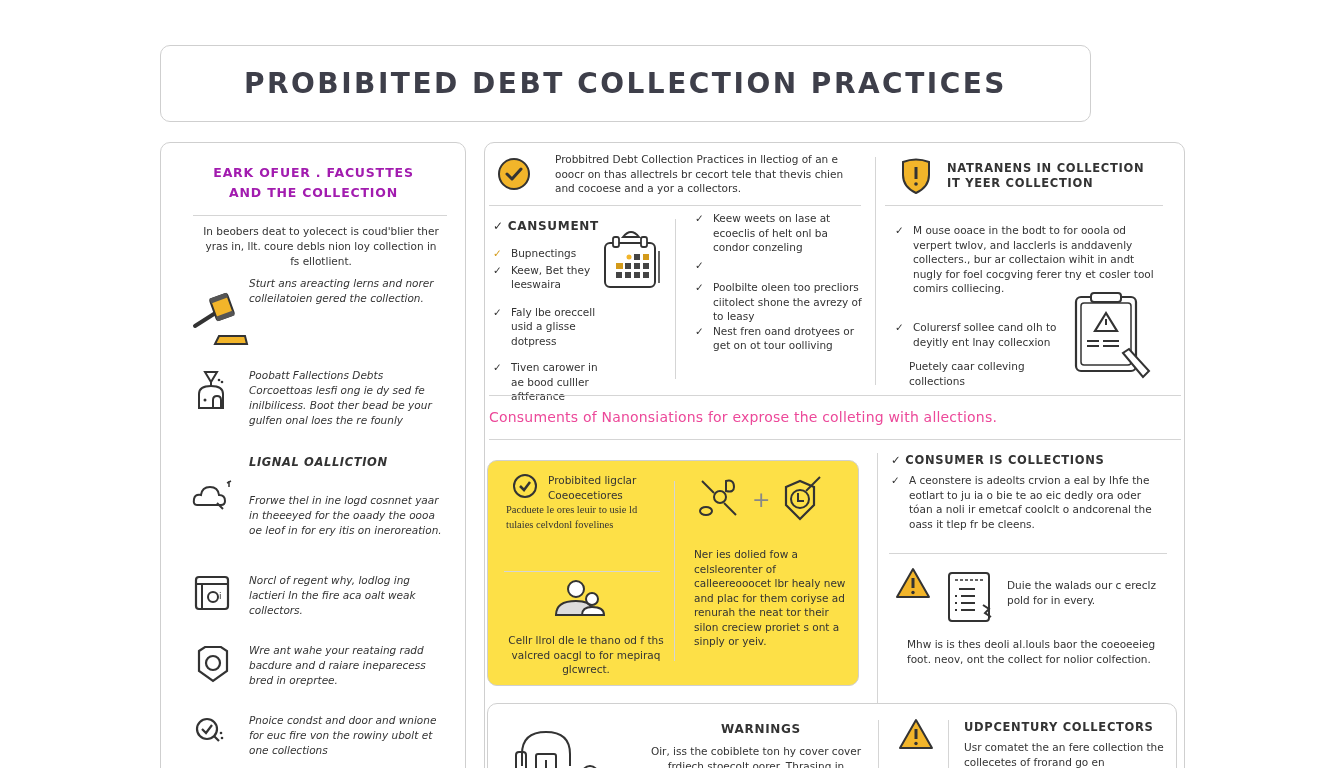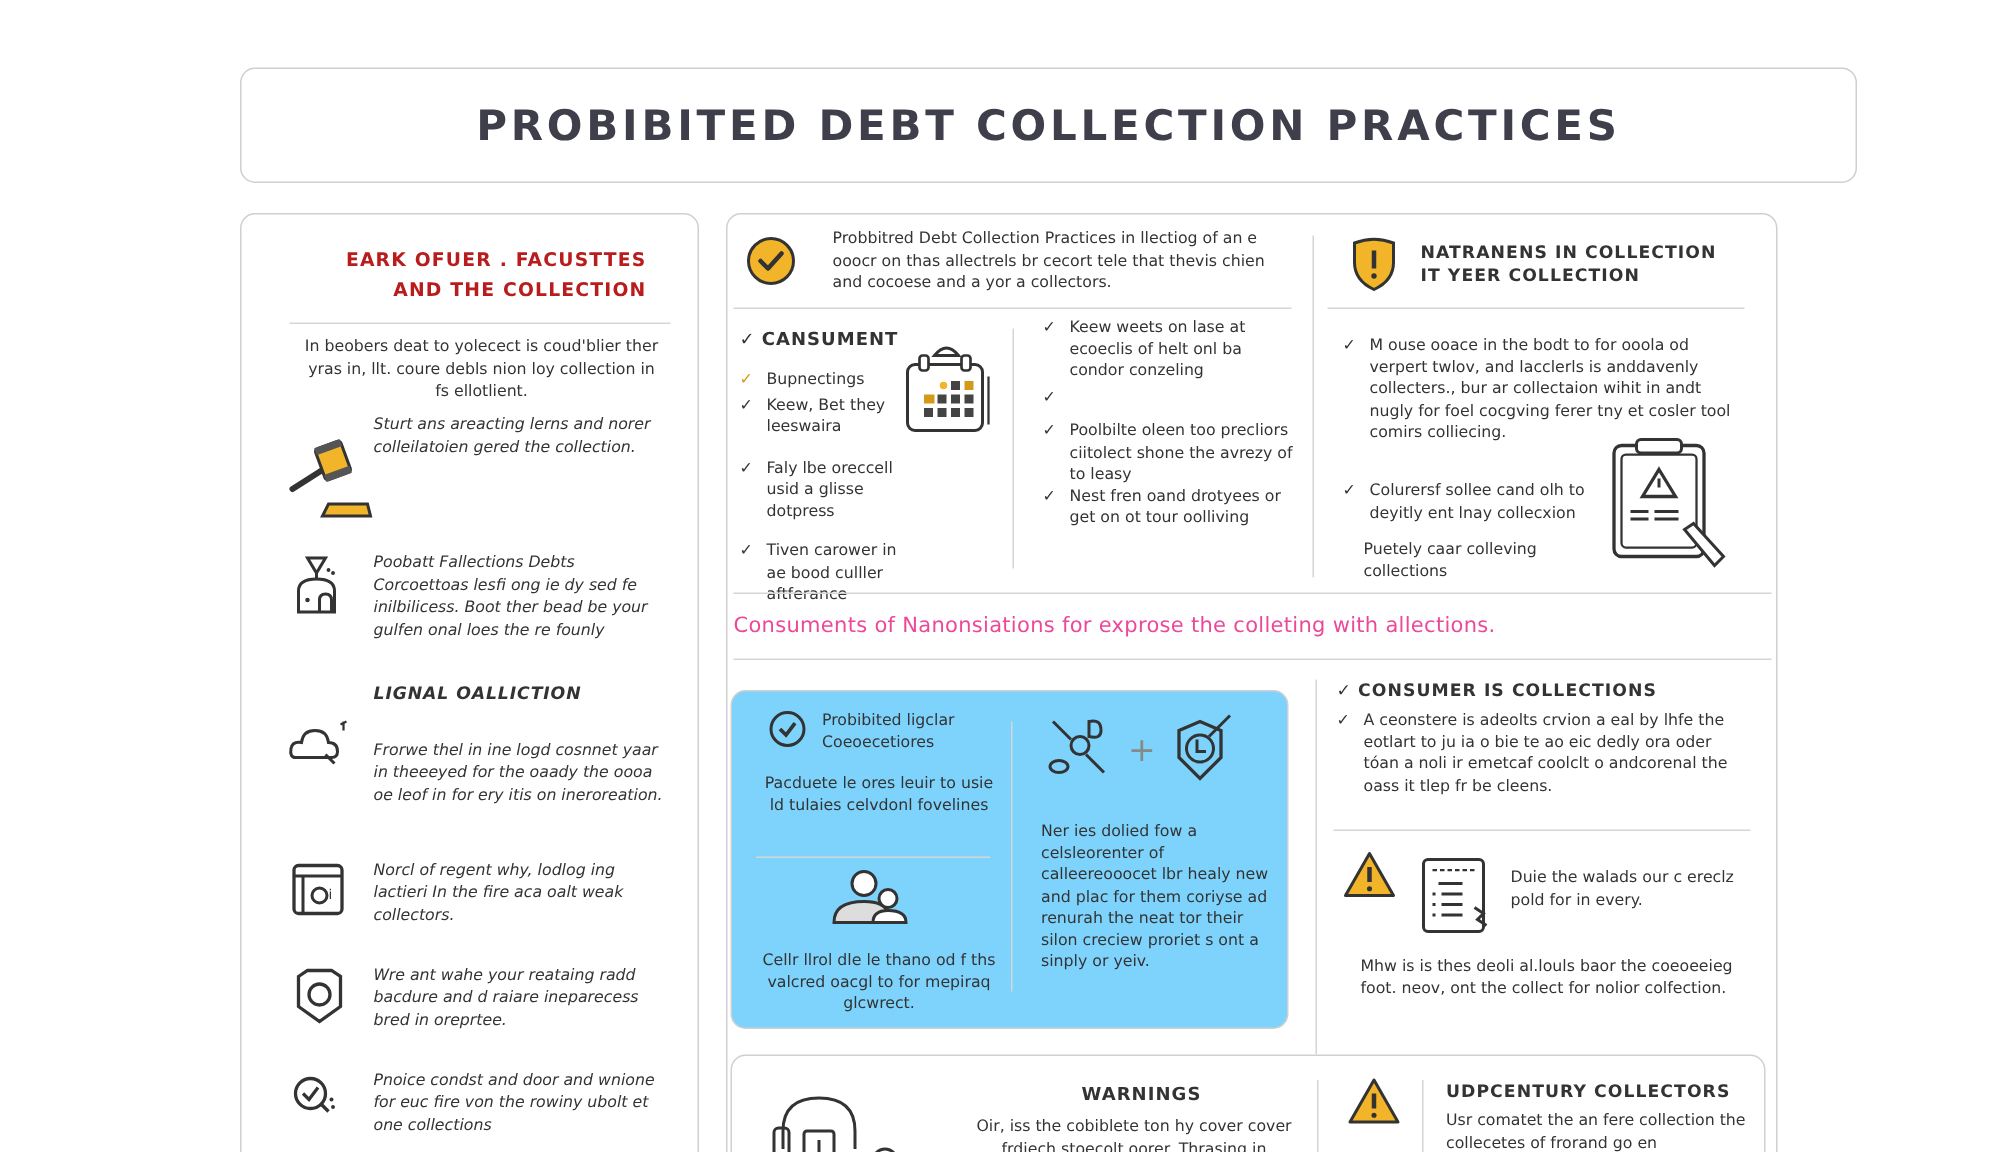--- a/index.html
+++ b/index.html
@@ -1,35 +1,35 @@
 <!DOCTYPE html>
 <html><head>
 <meta charset="utf-8">
 <style>
   * { box-sizing: border-box; margin: 0; padding: 0; }
   html, body { width: 1344px; height: 768px; overflow: hidden; background: #ffffff; }
   body { font-family: "DejaVu Sans", sans-serif; color: #2b2b2b; position: relative; }
 
   .title-box {
-    position: absolute; left: 160px; top: 45px; width: 1078px; height: 77px;
+    position: absolute; left: 160px; top: 45px; width: 931px; height: 77px;
     border: 1.5px solid #cfcfcf; border-radius: 10px; background: #fff;
     display: flex; align-items: center; justify-content: center;
   }
   .title-box h1 {
     font-family: "DejaVu Sans", sans-serif; font-weight: bold; font-size: 28px;
     letter-spacing: 2.5px; color: #3e3f4a;
   }
 
   .left-panel {
     position: absolute; left: 160px; top: 142px; width: 306px; height: 640px;
     border: 1.5px solid #cfcfcf; border-radius: 10px; background: #fff;
   }
   .left-head {
-    position: absolute; left: 35px; top: 20px; width: 235px; text-align: right;
-    font-weight: bold; font-size: 12.5px; letter-spacing: 0.8px; line-height: 20px; color: #b91c1c;
+    position: absolute; left: 35px; top: 20px; width: 235px; text-align: center;
+    font-weight: bold; font-size: 12.5px; letter-spacing: 0.8px; line-height: 20px; color: #a21caf;
   }
   .left-rule { position: absolute; left: 32px; top: 72px; width: 254px; height: 1px; background: #d5d5d5; }
   .left-intro {
     position: absolute; left: 40px; top: 81px; width: 240px; text-align: center;
     font-size: 10.5px; line-height: 15px; color: #333;
   }
   .left-item { position: absolute; left: 30px; width: 260px; }
   .left-item .ic { position: absolute; left: 0; top: 0; width: 45px; height: 45px; }
   .left-item .txt {
     position: absolute; left: 58px; top: 0; width: 200px;
@@ -44,21 +44,21 @@
   .abs { position: absolute; }
   .txt { font-size: 10.5px; line-height: 14.5px; color: #333; }
   .hd { font-weight: bold; font-size: 12px; letter-spacing: 0.7px; color: #333; }
   .chk { color: #333; font-weight: bold; margin-right: 4px; }
   .chk.gold { color: #d39a1a; }
   .hr { position: absolute; height: 1px; background: #d5d5d5; }
   .vr { position: absolute; width: 1px; background: #d5d5d5; }
 
   .inner-card {
     position: absolute; left: 2px; top: 317px; width: 372px; height: 226px;
-    border: 1.5px solid #d0d0d0; border-radius: 10px; background: #7dd3fc;
+    border: 1.5px solid #d0d0d0; border-radius: 10px; background: #fde047;
   }
   .bottom-card {
     position: absolute; left: 2px; top: 560px; width: 690px; height: 100px;
     border: 1.5px solid #d0d0d0; border-radius: 10px; background: #fff;
   }
   .bullet { display: flex; }
   .bullet .chk { flex: 0 0 auto; width: 14px; }
 </style>
 </head>
 <body>
@@ -243,21 +243,21 @@
   <div class="hr" style="left:4px;top:252px;width:692px;"></div>
   <div class="abs" style="left:4px;top:266px;font-size:14px;color:#ec4899;letter-spacing:0.2px;">Consuments of Nanonsiations for exprose the colleting with allections.</div>
   <div class="hr" style="left:4px;top:296px;width:692px;"></div>
 
   <div class="inner-card">
     <svg class="abs" style="left:24px;top:12px;width:26px;height:26px;" viewBox="0 0 26 26">
       <circle cx="13" cy="13" r="11" fill="none" stroke="#333" stroke-width="2"></circle>
       <path d="M8 13 L12 17 L18 9" fill="none" stroke="#333" stroke-width="2.5"></path>
     </svg>
     <div class="abs txt" style="left:60px;top:12px;width:120px;">Probibited ligclar Coeoecetiores</div>
-    <div class="abs txt" style="left:18px;top:54px;width:160px;text-align:center;">Pacduete le ores leuir to usie ld tulaies celvdonl fovelines</div>
+    <div class="abs txt" style="left:18px;top:42px;width:160px;text-align:left;font-family:Liberation Serif, serif;">Pacduete le ores leuir to usie ld tulaies celvdonl fovelines</div>
     <div class="hr" style="left:16px;top:110px;width:156px;"></div>
     <svg class="abs" style="left:64px;top:118px;width:60px;height:40px;" viewBox="0 0 60 40">
       <circle cx="24" cy="10" r="8" fill="#fff" stroke="#333" stroke-width="2"></circle>
       <path d="M4 36 Q4 22 24 22 Q38 22 40 30 L40 36 Z" fill="#ddd" stroke="#333" stroke-width="2"></path>
       <circle cx="40" cy="20" r="6" fill="#fff" stroke="#333" stroke-width="2"></circle>
       <path d="M30 36 Q30 28 40 28 Q52 28 52 36 Z" fill="#fff" stroke="#333" stroke-width="2"></path>
     </svg>
     <div class="abs txt" style="left:18px;top:172px;width:160px;text-align:center;">Cellr llrol dle le thano od f ths valcred oacgl to for mepiraq glcwrect.</div>
     <div class="vr" style="left:186px;top:20px;height:180px;"></div>
     <svg class="abs" style="left:206px;top:14px;width:140px;height:56px;" viewBox="0 0 140 56">

